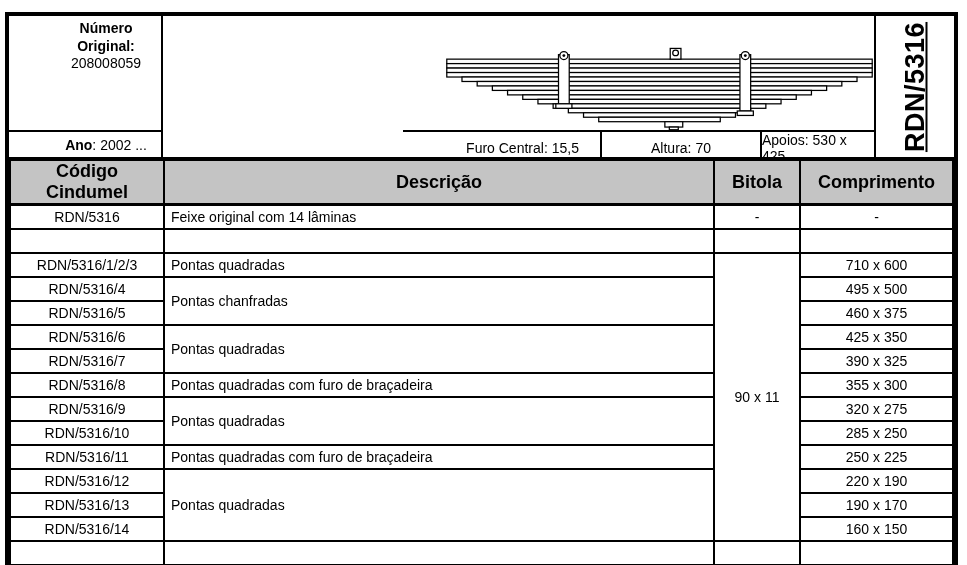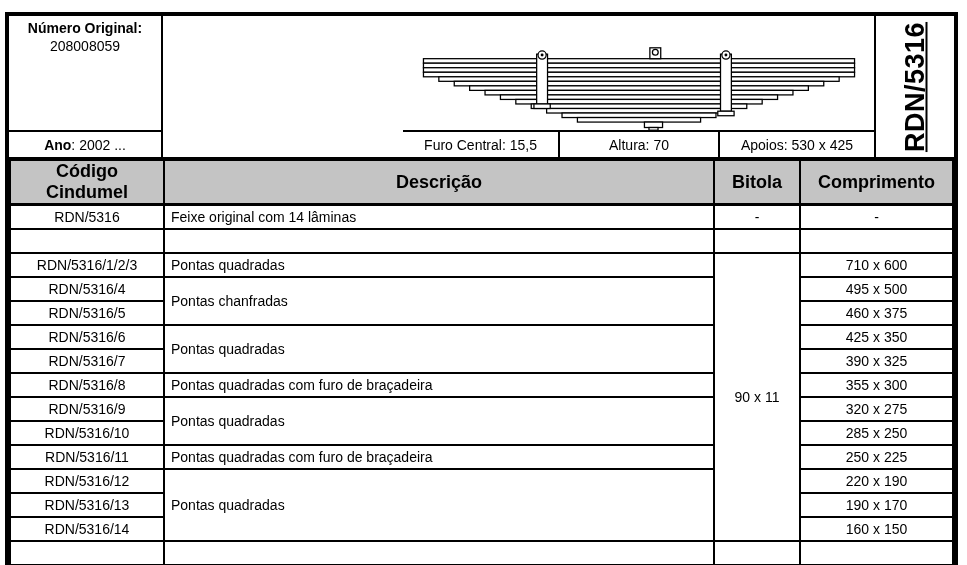--- a/index.html
+++ b/index.html
@@ -1,21 +1,21 @@
 <!DOCTYPE html>
 <html><head>
 <meta charset="utf-8">
 <style>
   html,body{margin:0;padding:0;background:#ffffff;}
   body{width:967px;height:565px;position:relative;font-family:"Liberation Sans",sans-serif;color:#000;}
   .sheet{position:absolute;left:5px;top:12px;width:945px;border:4px solid #000;background:#fff;box-sizing:content-box;}
 
   
   .top-grid{display:grid;grid-template-columns:154px 240px 1fr 78px;grid-template-rows:116px 25px;}
-  .tg{box-sizing:border-box;border-right:2px solid #000;border-bottom:2px solid #000;overflow:hidden;}
+  .tg{box-sizing:border-box;border-right:2px solid #000;border-bottom:2px solid #000;overflow:hidden;padding-left:42px;}
   .cell-numero{grid-column:1;grid-row:1;text-align:center;padding-top:4px;font-size:14px;line-height:1.25;}
   .cell-aplicacao{grid-column:2;grid-row:1;padding:3px 5px;font-size:14px;line-height:1.24;}
   .cell-drawing{grid-column:3;grid-row:1;display:flex;justify-content:center;align-items:flex-start;padding-top:30px;}
   .cell-rdn{grid-column:4;grid-row:1 / span 2;border-right:none;border-bottom:none;position:relative;}
   .rdn-text{position:absolute;left:50%;top:50%;transform:translate(-50%,-50%) rotate(-90deg);
             font-size:27px;font-weight:bold;text-decoration:underline;white-space:nowrap;letter-spacing:.5px;}
   .cell-ano{grid-column:1;grid-row:2;border-bottom:none;display:flex;align-items:center;justify-content:center;font-size:14px;}
   .cell-eixo{grid-column:2;grid-row:2;border-bottom:none;display:flex;align-items:center;justify-content:center;
              font-size:14px;font-weight:bold;margin-top:36px;}
   .cell-eixo .u{text-decoration:underline;}

